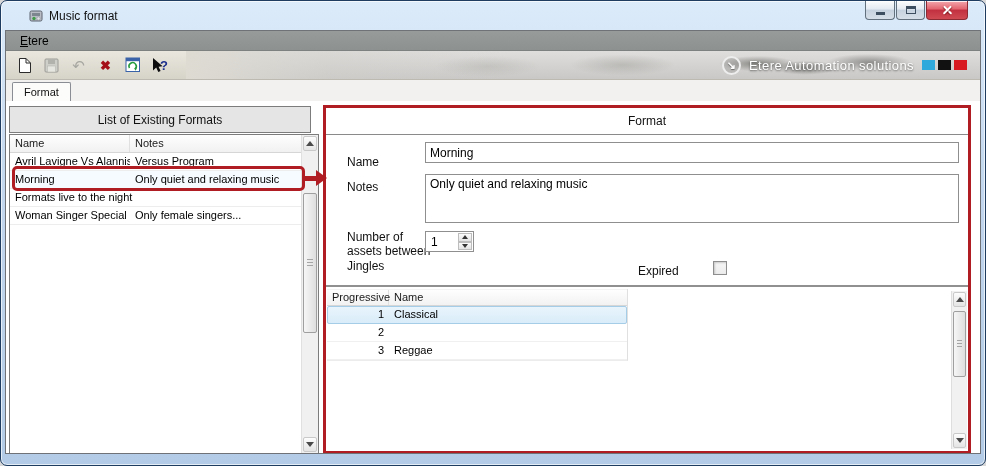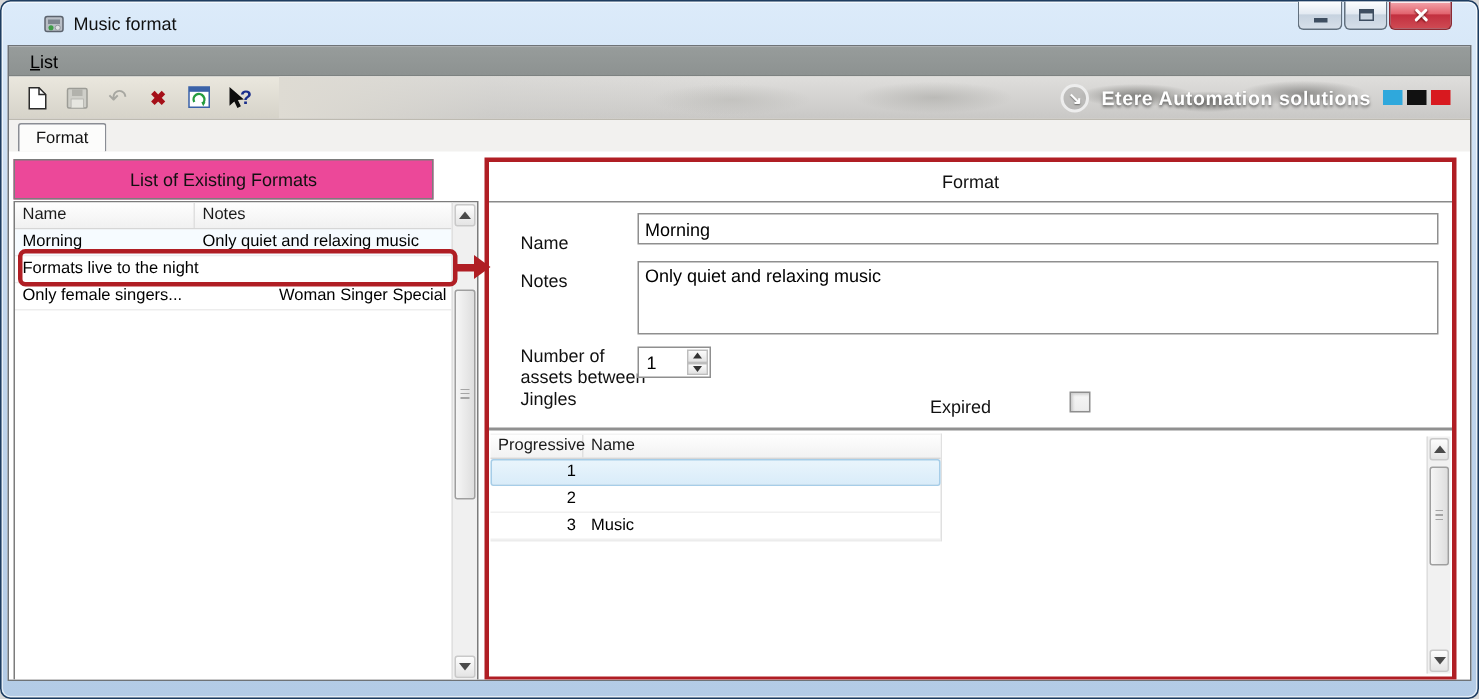--- a/index.html
+++ b/index.html
@@ -50,34 +50,34 @@
         linear-gradient(180deg,#dfdedc,#c9c8c6); }
   .tool-icons { position:absolute; left:8px; top:3px; display:flex; gap:6px; align-items:center; z-index:2; }
   .tool-btn { width:21px; height:22px; display:flex; align-items:center; justify-content:center; }
   .glyph-undo { font-size:15px; color:#a7a7a1; line-height:1; }
   .glyph-delete { font-size:13px; font-weight:bold; color:#a50f18; line-height:1; }
 
   .brand { position:absolute; right:13px; top:0; height:100%; display:flex; align-items:center; gap:8px; z-index:2; }
   .brand-circle { width:19px; height:19px; border:2px solid #ededed; border-radius:50%; color:#fdfdfd;
                   display:flex; align-items:center; justify-content:center; font-size:11px; font-weight:bold;
                   background:rgba(120,120,118,.25); text-shadow:0 1px 1px rgba(0,0,0,.4); }
-  .brand-text { color:#fff; font-weight:bold; font-size:13px; letter-spacing:.4px;
+  .brand-text { color:#fff; font-weight:normal; font-size:13px; letter-spacing:.4px;
                 text-shadow:0 1px 2px rgba(70,70,70,.75); }
   .brand-squares { display:flex; gap:3px; } .brand-square { width:13px; height:10px; }
 
   .tabstrip { position:relative; height:21px; background:#f2f1ef; }
   .tab { position:absolute; left:6px; top:2px; height:19px; padding:0 11px; background:#fcfcfb;
          border:1px solid #8a8d94; border-bottom:none; border-radius:2px 2px 0 0;
          font-size:11px; display:flex; align-items:center; color:#111; }
 
   .content { position:absolute; left:0; right:0; top:72px; bottom:0; background:#fff; }
 
   
-  .lp-title { position:absolute; left:3px; top:3px; width:280px; height:27px; border:1px solid #7c7c7c;
-              display:flex; align-items:center; justify-content:center; font-size:12px; color:#111; background:#ec4899; }
+  .lp-title { position:absolute; left:3px; top:3px; width:302px; height:27px; border:1px solid #7c7c7c;
+              display:flex; align-items:center; justify-content:center; font-size:12px; color:#111; background:#e5e5e5; }
   .list-box { position:absolute; left:3px; top:31px; width:310px; height:320px; border:1px solid #7c7c7c; background:#fff; }
   .lb-header { position:absolute; left:0; top:0; right:17px; height:18px; display:flex;
                background:linear-gradient(#fefefe,#f1f1f1); border-bottom:1px solid #d6d6d6; }
   .hcell { font-size:11px; color:#1a1a1a; padding:2px 0 0 5px; border-right:1px solid #e0e0e0; overflow:hidden; white-space:nowrap; }
   .hcell.name { width:120px; } .hcell.notes { flex:1; border-right:none; }
   .lb-rows { position:absolute; left:0; top:18px; right:17px; }
   .lrow { height:18px; display:flex; border-bottom:1px solid #ededed; background:#fff; }
   .lrow.sel { background:#f6fbff; }
   .lcell { font-size:11px; color:#000; padding:2px 0 0 5px; overflow:hidden; white-space:nowrap; }
   .lcell.name { width:120px; } .lcell.notes { flex:1; }
@@ -161,21 +161,21 @@
               <i></i>
               <i></i>
             </span>
           </div>
       </div>
     </div>
 
     <div class="app">
 
       <div class="menubar">
-        <span class="menu-item">List</span>
+        <span class="menu-item">Etere</span>
       </div>
 
       <div class="toolbar">
         <div class="toolbar-photo"></div>
         <div class="tool-icons">
           <div class="tool-btn">
             <svg width="14" height="17" viewBox="0 0 14 17">
               <path d="M1.5 1.5 H8 L12.5 6 V15.5 H1.5 Z" fill="#fff" stroke="#2b2b2b"></path>
               <path d="M8 1.5 L8 6 H12.5" fill="none" stroke="#2b2b2b"></path>
             </svg>
@@ -226,30 +226,34 @@
       <div class="content">
 
         <div class="lp-title">List of Existing Formats</div>
 
         <div class="list-box">
           <div class="lb-header">
             <div class="hcell name">Name</div>
             <div class="hcell notes">Notes</div>
           </div>
           <div class="lb-rows">
+            <div class="lrow">
+              <div class="lcell name">Avril Lavigne Vs Alannis</div>
+              <div class="lcell notes">Versus Program</div>
+            </div>
             <div class="lrow sel">
               <div class="lcell name">Morning</div>
               <div class="lcell notes">Only quiet and relaxing music</div>
             </div>
             <div class="lrow">
               <div class="lcell notes">Formats live to the night</div>
             </div>
             <div class="lrow">
+              <div class="lcell name">Woman Singer Special</div>
               <div class="lcell notes">Only female singers...</div>
-              <div class="lcell name">Woman Singer Special</div>
             </div>
           </div>
           <div class="vscroll">
             <div class="sb-btn sb-up">
                 <span class="tri-up"></span>
               </div>
             <div class="sb-thumb" style="top:58px; height:140px;"></div>
             <div class="sb-btn sb-down">
                 <span class="tri-down"></span>
               </div>
@@ -275,39 +279,40 @@
             <div class="spin-btns">
               <div class="spin-btn">
                   <span class="tri-up-s"></span>
                 </div>
               <div class="spin-btn">
                   <span class="tri-down-s"></span>
                 </div>
             </div>
           </div>
 
-          <span class="dp-label" style="left:294px; top:156px;">Expired</span>
+          <span class="dp-label" style="left:312px; top:156px;">Expired</span>
           <input type="checkbox" class="chk" style="">
 
           <div class="dp-sep"></div>
 
           <div class="genre-table">
             <div class="gt-header">
               <div class="gcell-h prog">Progressive</div>
               <div class="gcell-h name">Name</div>
             </div>
             <div class="grow sel">
               <div class="gcell prog">1</div>
+              <div class="gcell name">Classical</div>
             </div>
             <div class="grow">
               <div class="gcell prog">2</div>
             </div>
             <div class="grow">
               <div class="gcell prog">3</div>
-              <div class="gcell name">Music</div>
+              <div class="gcell name">Reggae</div>
             </div>
           </div>
 
           <div class="dp-scroll">
             <div class="sb-btn sb-up">
                 <span class="tri-up"></span>
               </div>
             <div class="sb-thumb" style="top:20px; height:66px;"></div>
             <div class="sb-btn sb-down">
                 <span class="tri-down"></span>

